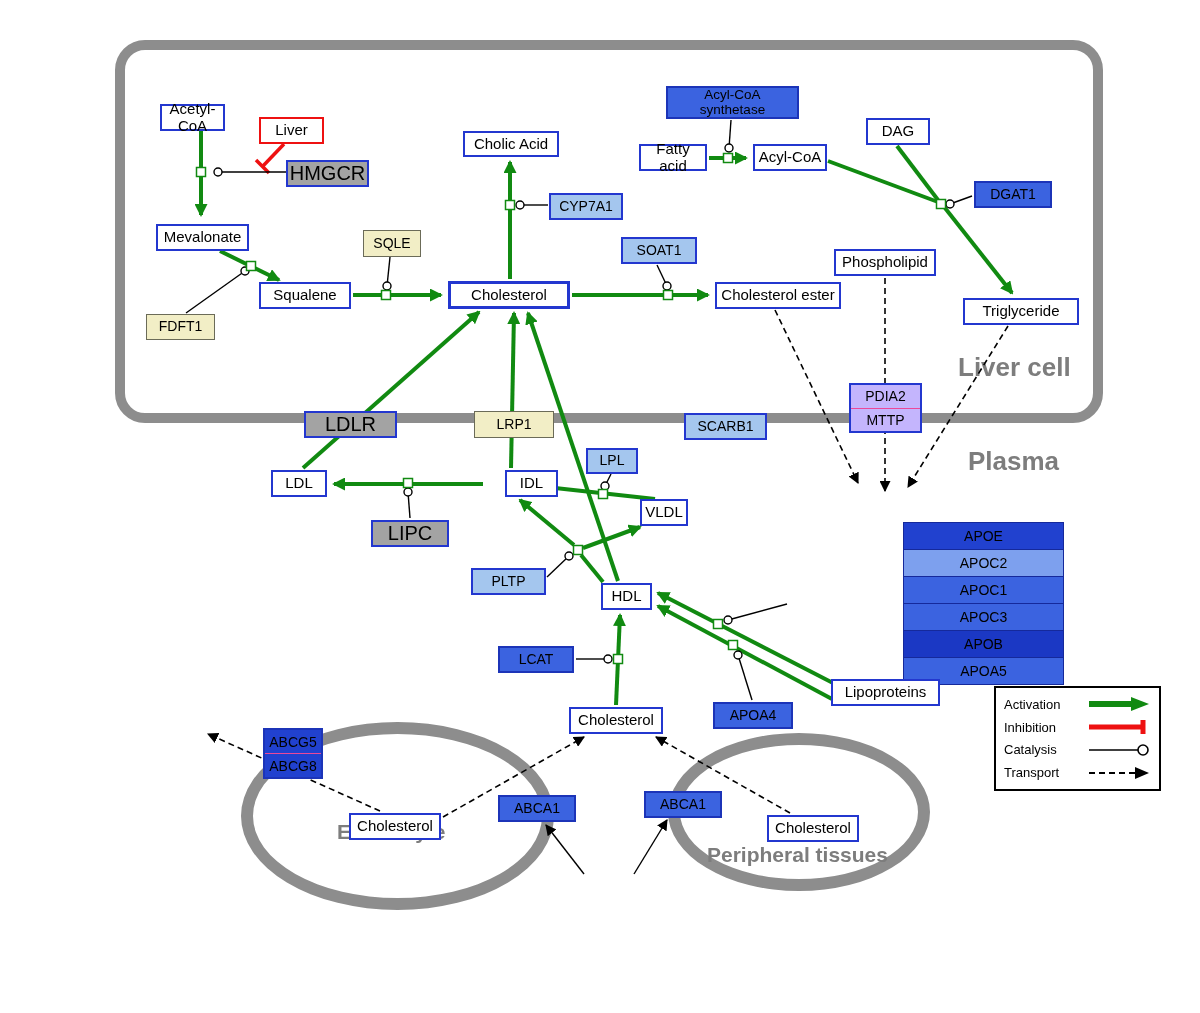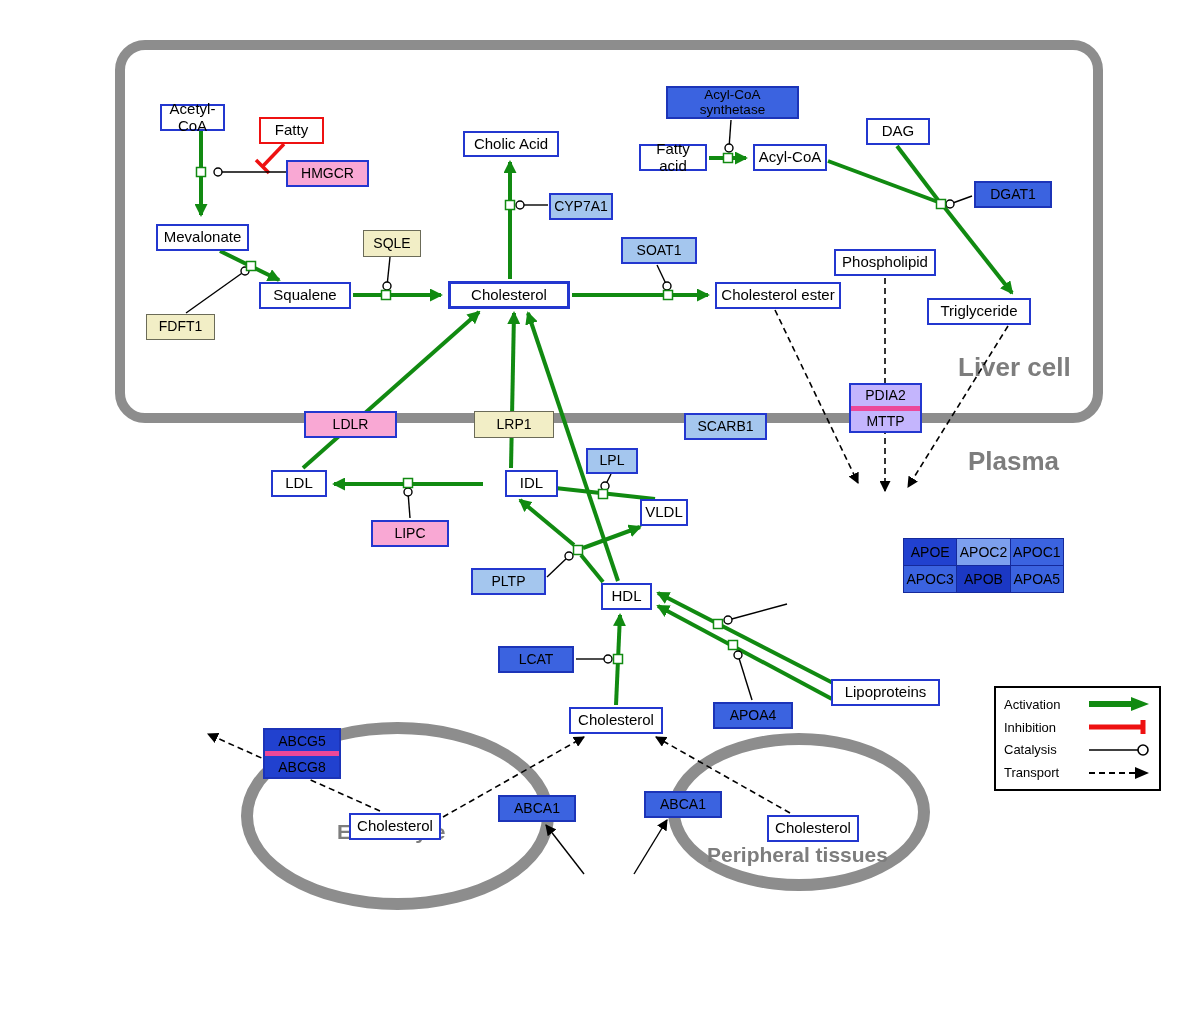--- a/index.html
+++ b/index.html
@@ -17,36 +17,36 @@
   .g{stroke:#118a11;stroke-width:4;fill:none}
   .c{stroke:#000;stroke-width:1.4;fill:none}
   .t{stroke:#000;stroke-width:1.6;fill:none;stroke-dasharray:6 4}
   .k{stroke:#000;stroke-width:1.4;fill:none}
   .inh{stroke:#ee1111;stroke-width:3.5;fill:none}
   .sq{fill:#fff;stroke:#118a11;stroke-width:1.5}
   .cc{fill:#fff;stroke:#000;stroke-width:1.4}
   .node{position:absolute;z-index:3;display:flex;align-items:center;justify-content:center;text-align:center;background:#fff;border:2px solid #2337cf;color:#000;font-size:15px;line-height:1.08;white-space:pre-line}
   .metab-strong{border-width:3px}
   .statin{border-color:#ee1111;border-width:2.5px}
-  .y{background:#f9a8d4;font-size:14px}
+  .y{background:#a3a3a3;font-size:20px}
   .cream{background:#f2eec6;border:1.5px solid #6b6b58;font-size:14px}
   .lb{background:#a4c6ee;font-size:14px}
   .b{background:#3b63e0;border-color:#1c34b8;font-size:14px}
   .bl{background:#7da0ee;border-color:#1c34b8;font-size:14px}
   .bd{background:#2141cf;border-color:#15299b;font-size:14px}
   .bdd{background:#1b38c4;border-color:#15299b;font-size:14px}
   .stack{position:absolute;z-index:3;display:flex;flex-direction:column;border:2px solid #1c34b8;background:#fff}
-  .stack .cell{flex:1;display:flex;align-items:center;justify-content:center;font-size:14px;color:#000;border-top:5px solid #ec4899}
+  .stack .cell{flex:1;display:flex;align-items:center;justify-content:center;font-size:14px;color:#000;border-top:1px solid #ec4899}
   .stack .cell:first-child{border-top:none}
   .cell.lbc{background:#c4b5fd}
   .cell.bc{background:#3b63e0}
   .cell.blc{background:#7da0ee}
   .cell.bdc{background:#2141cf}
   .stack.lightblue{border-color:#2337cf}
-  .apo-grid{position:absolute;z-index:3;display:grid;grid-template-columns:1fr 1fr 1fr;left:903px;top:538px;width:161px;border:1px solid #15299b;background:#15299b;grid-gap:1px}
+  .apo-grid{position:absolute;z-index:3;display:grid;grid-template-columns:1fr;left:903px;top:522px;width:161px;border:1px solid #15299b;background:#15299b;grid-gap:1px}
   .apo-grid .acell{height:26px;display:flex;align-items:center;justify-content:center;font-size:14px;color:#000}
   .legend{position:absolute;left:994px;top:686px;width:167px;height:105px;border:2px solid #000;background:#fff;z-index:4;display:flex;flex-direction:column;justify-content:space-around;padding:5px 8px}
   .legend-row{display:flex;align-items:center;justify-content:space-between;font-size:13px;color:#000}
   .legend-row svg{flex:0 0 auto}
 </style>
 </head>
 <body>
 
 <div class="canvas">
 
@@ -140,39 +140,39 @@
     <rect class="sq" x="663.5" y="290.5" width="9" height="9"></rect>
     <rect class="sq" x="403.5" y="478.5" width="9" height="9"></rect>
     <rect class="sq" x="598.5" y="489.5" width="9" height="9"></rect>
     <rect class="sq" x="573.5" y="545.5" width="9" height="9"></rect>
     <rect class="sq" x="713.5" y="619.5" width="9" height="9"></rect>
     <rect class="sq" x="728.5" y="640.5" width="9" height="9"></rect>
     <rect class="sq" x="613.5" y="654.5" width="9" height="9"></rect>
   </svg>
 
   <div class="node" style="left:160px;top:104px;width:65px;height:27px">Acetyl-CoA</div>
-  <div class="node statin" style="left:259px;top:117px;width:65px;height:27px">Fatty</div>
+  <div class="node statin" style="left:259px;top:117px;width:65px;height:27px">Liver</div>
   <div class="node y" style="left:286px;top:160px;width:83px;height:27px">HMGCR</div>
   <div class="node" style="left:156px;top:224px;width:93px;height:27px">Mevalonate</div>
   <div class="node cream" style="left:363px;top:230px;width:58px;height:27px">SQLE</div>
   <div class="node cream" style="left:146px;top:314px;width:69px;height:26px">FDFT1</div>
   <div class="node" style="left:259px;top:282px;width:92px;height:27px">Squalene</div>
   <div class="node metab-strong" style="left:448px;top:281px;width:122px;height:28px">Cholesterol</div>
   <div class="node" style="left:463px;top:131px;width:96px;height:26px">Cholic Acid</div>
-  <div class="node lb" style="left:549px;top:193px;width:64px;height:27px">CYP7A1</div>
+  <div class="node lb" style="left:549px;top:193px;width:74px;height:27px">CYP7A1</div>
   <div class="node b" style="left:666px;top:86px;width:133px;height:33px;font-size:13.5px">Acyl-CoA
 synthetase</div>
   <div class="node" style="left:639px;top:144px;width:68px;height:27px">Fatty acid</div>
   <div class="node" style="left:753px;top:144px;width:74px;height:27px">Acyl-CoA</div>
   <div class="node" style="left:866px;top:118px;width:64px;height:27px">DAG</div>
   <div class="node b" style="left:974px;top:181px;width:78px;height:27px">DGAT1</div>
   <div class="node lb" style="left:621px;top:237px;width:76px;height:27px">SOAT1</div>
   <div class="node" style="left:715px;top:282px;width:126px;height:27px">Cholesterol ester</div>
   <div class="node" style="left:834px;top:249px;width:102px;height:27px">Phospholipid</div>
-  <div class="node" style="left:927px;top:298px;width:104px;height:27px">Triglyceride</div>
+  <div class="node" style="left:963px;top:298px;width:116px;height:27px">Triglyceride</div>
 
   <div class="stack lightblue" style="left:849px;top:383px;width:73px;height:50px">
     <div class="cell lbc">PDIA2</div>
     <div class="cell lbc">MTTP</div>
   </div>
 
   <div class="node y" style="left:304px;top:411px;width:93px;height:27px">LDLR</div>
   <div class="node cream" style="left:474px;top:411px;width:80px;height:27px">LRP1</div>
   <div class="node lb" style="left:684px;top:413px;width:83px;height:27px">SCARB1</div>
 
@@ -192,21 +192,21 @@
     <div class="acell b">APOC3</div>
     <div class="acell bdd">APOB</div>
     <div class="acell b">APOA5</div>
   </div>
 
   <div class="node b" style="left:498px;top:646px;width:76px;height:27px">LCAT</div>
   <div class="node b" style="left:713px;top:702px;width:80px;height:27px">APOA4</div>
   <div class="node" style="left:831px;top:679px;width:109px;height:27px">Lipoproteins</div>
   <div class="node" style="left:569px;top:707px;width:94px;height:27px">Cholesterol</div>
 
-  <div class="stack" style="left:263px;top:728px;width:78px;height:51px">
+  <div class="stack" style="left:263px;top:728px;width:60px;height:51px">
     <div class="cell bdc">ABCG5</div>
     <div class="cell bdc">ABCG8</div>
   </div>
 
   <div class="node" style="left:349px;top:813px;width:92px;height:27px">Cholesterol</div>
   <div class="node b" style="left:498px;top:795px;width:78px;height:27px">ABCA1</div>
   <div class="node b" style="left:644px;top:791px;width:78px;height:27px">ABCA1</div>
   <div class="node" style="left:767px;top:815px;width:92px;height:27px">Cholesterol</div>
 
 

